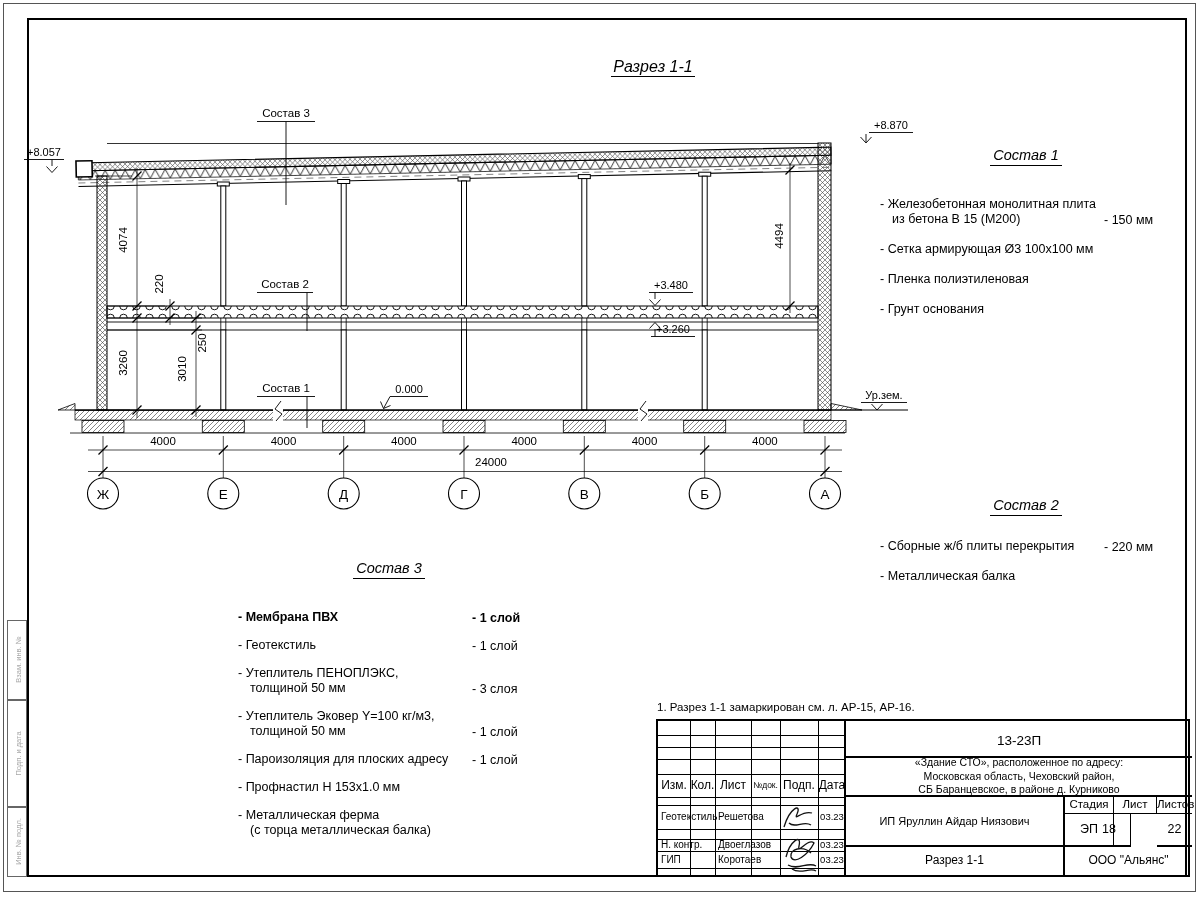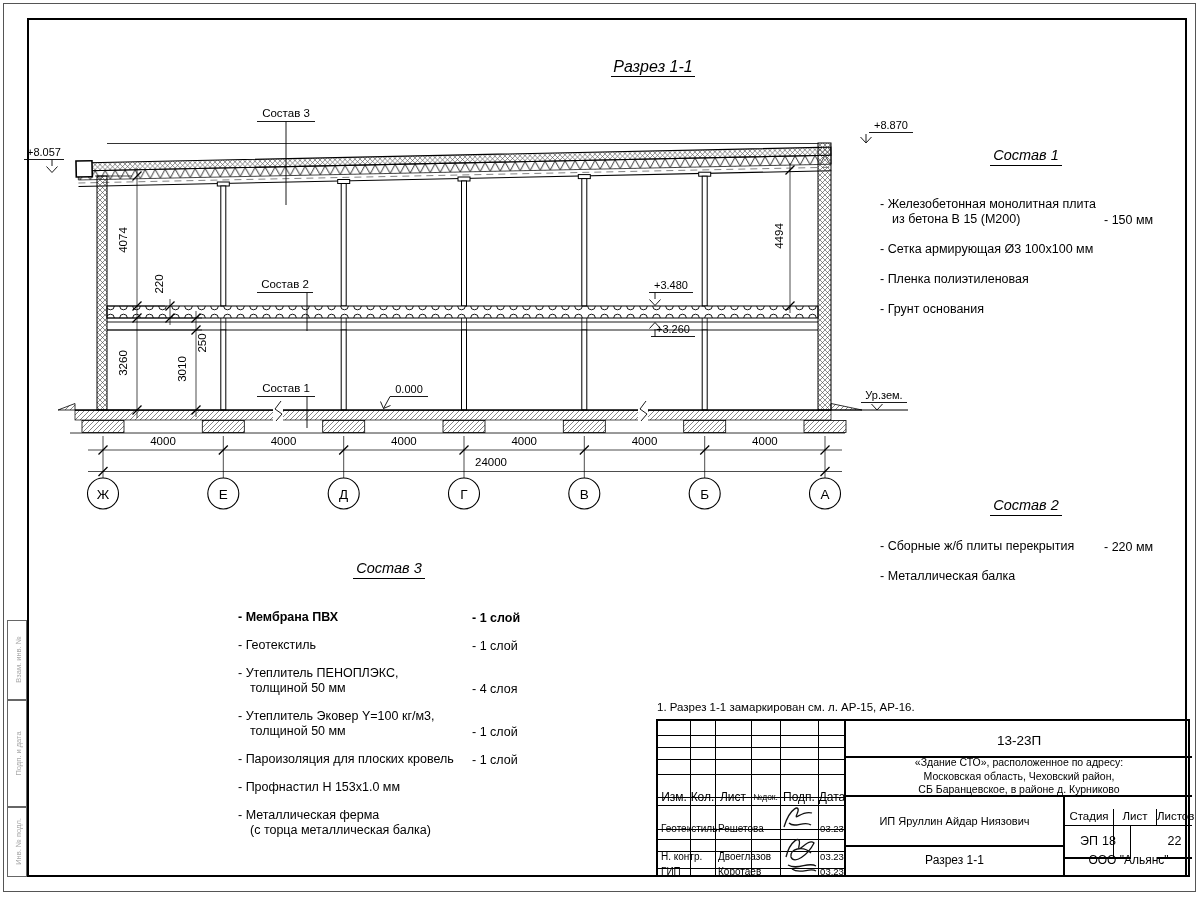--- a/index.html
+++ b/index.html
@@ -19,21 +19,21 @@
   .comp-h span { border-bottom:1.2px solid #000; padding:0 3px 2px; }
   .comp-row { display:flex; justify-content:space-between; align-items:flex-end; margin-bottom:15px; }
   .ct { padding-left:12px; text-indent:-12px; white-space:pre-line; line-height:1.2; }
   .cv { flex-shrink:0; width:72px; text-align:left; padding-left:4px; }
   .note { left:657px; top:701px; font-size:11.5px; }
   
   .tblock { left:656px; top:719px; width:534px; height:158px; border:2px solid #000; }
   .tb-left { left:0; top:0; width:188px; height:154px; border-right:2px solid #000; }
   .hl { left:0; right:0; height:0; border-top:1px solid #000; }
   .vl { top:0; bottom:0; width:0; border-left:1px solid #000; }
-  .tb-cell { position:absolute; text-align:center; overflow:visible;margin-top:12px; }
+  .tb-cell { position:absolute; text-align:center; overflow:visible; }
   .tb-head { font-size:12px; }
   .tb-small { font-size:8.5px; }
   .tb-role { font-size:10px; text-align:left; padding-left:3px; }
   .tb-date { font-size:9.5px; }
   .tb-docnum { left:188px; top:4px; width:346px; height:33px; border-bottom:2px solid #000; font-size:13.5px; line-height:31px; text-align:center; }
   .tb-object { left:188px; top:33px; width:346px; height:43px; border-bottom:2px solid #000; font-size:10.5px; line-height:1.3; text-align:center; white-space:pre-line; padding-top:2px; }
   .tb-client { left:188px; top:76px; width:219px; height:50px; border-right:2px solid #000; border-bottom:2px solid #000; font-size:11px; line-height:48px; text-align:center; }
   .tb-stagehead { top:76px; height:17px; border-right:1px solid #000; border-bottom:1px solid #000; font-size:11.5px; line-height:15px; text-align:center; }
   .tb-stageval { top:93px; height:33px; border-right:1px solid #000; border-bottom:2px solid #000; font-size:12.5px; line-height:31px; text-align:center; }
   .tb-title { left:188px; top:126px; width:219px; height:28px; border-right:2px solid #000; font-size:12px; line-height:27px; text-align:center; }
@@ -294,29 +294,29 @@
       <div class="ct">- Мембрана ПВХ</div>
       <div class="cv">- 1 слой</div>
     </div>
   <div class="comp-row" style="margin-bottom:13px;">
       <div class="ct">- Геотекстиль</div>
       <div class="cv">- 1 слой</div>
     </div>
   <div class="comp-row" style="margin-bottom:13px;">
       <div class="ct">- Утеплитель ПЕНОПЛЭКС,
 толщиной 50 мм</div>
-      <div class="cv">- 4 слоя</div>
+      <div class="cv">- 3 слоя</div>
     </div>
   <div class="comp-row" style="margin-bottom:13px;">
       <div class="ct">- Утеплитель Эковер Y=100 кг/м3,
 толщиной 50 мм</div>
       <div class="cv">- 1 слой</div>
     </div>
   <div class="comp-row" style="margin-bottom:13px;">
-      <div class="ct">- Пароизоляция для плоских кровель</div>
+      <div class="ct">- Пароизоляция для плоских адресу</div>
       <div class="cv">- 1 слой</div>
     </div>
   <div class="comp-row" style="margin-bottom:13px;">
       <div class="ct">- Профнастил Н 153х1.0 мм</div>
       <div class="cv"></div>
     </div>
   <div class="comp-row" style="margin-bottom:13px;">
       <div class="ct">- Металлическая ферма
 (с торца металлическая балка)</div>
       <div class="cv"></div>

